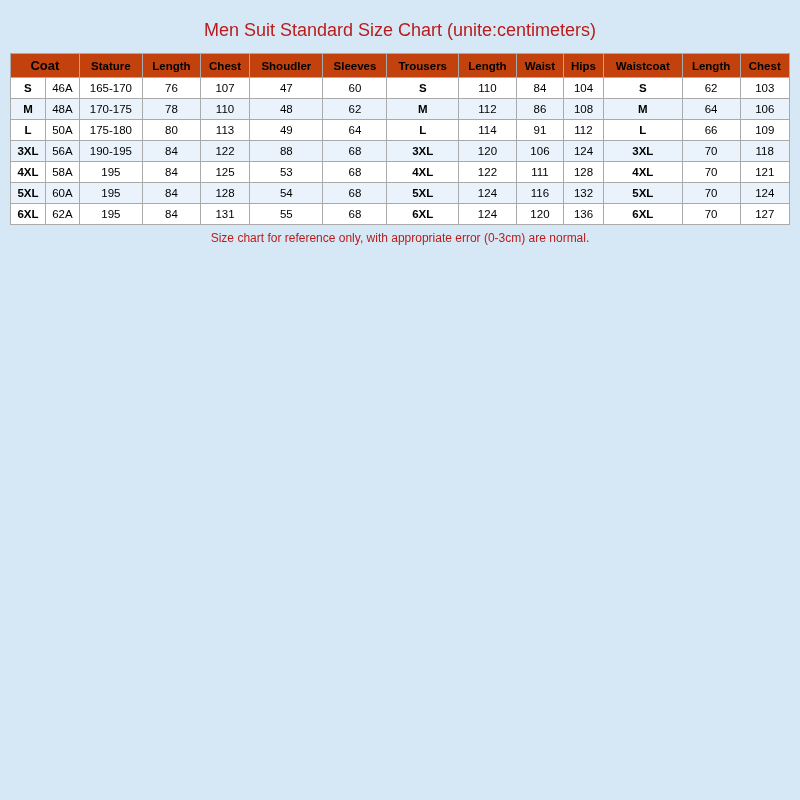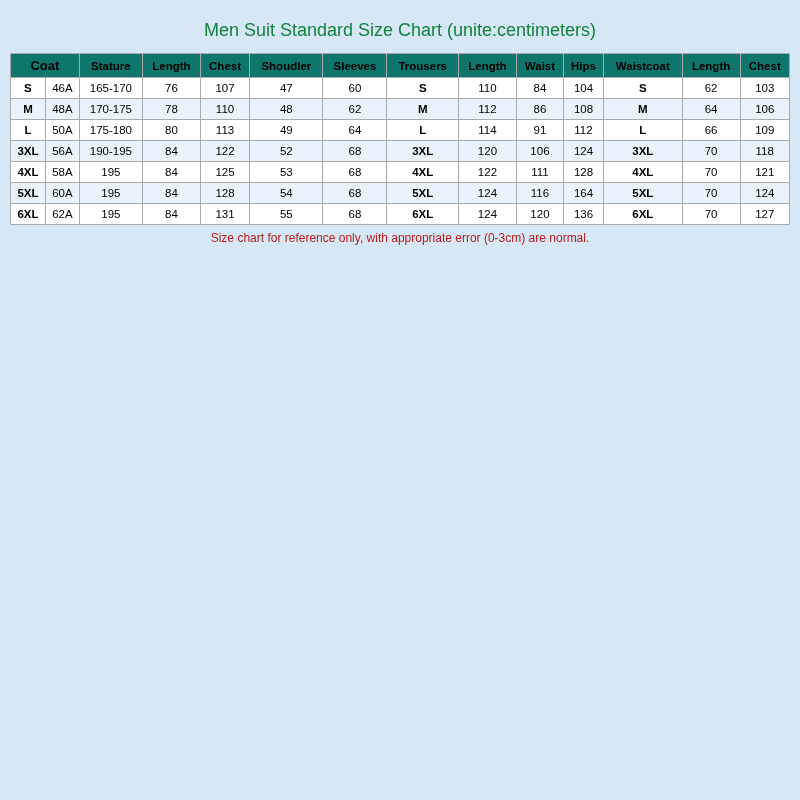--- a/index.html
+++ b/index.html
@@ -13,39 +13,39 @@
       flex-direction: column;
       align-items: center;
       justify-content: flex-start;
       padding: 10px;
     }
     .page-title {
       font-size: 18px;
       font-weight: normal;
       text-align: center;
       margin: 10px 0 12px 0;
-      color: #15803d;
+      color: #b91c1c;
     }
     .table-wrapper {
       width: 780px;
     }
     table {
       width: 100%;
       border-collapse: collapse;
       background: #fff;
     }
     th, td {
       border: 1px solid #aaa;
       text-align: center;
       padding: 4px 2px;
       font-size: 11.5px;
       color: #000;
     }
     .header-row th {
-      background: #0f766e;
+      background: #c2410c;
       font-weight: bold;
     }
     .section-header {
       background: #d6e8f5;
       font-weight: bold;
       font-size: 13px;
     }
     .trousers-header, .waistcoat-header {
       font-weight: bold;
       margin-top: 47px;
@@ -135,21 +135,21 @@
           <td style="font-weight: bold;">L</td>
           <td>66</td>
           <td>109</td>
         </tr>
         <tr>
           <td style="font-weight: bold;">3XL</td>
           <td>56A</td>
           <td>190-195</td>
           <td>84</td>
           <td>122</td>
-          <td>52</td>
+          <td>88</td>
           <td>68</td>
           <td style="font-weight: bold;">3XL</td>
           <td>120</td>
           <td>106</td>
           <td>124</td>
           <td style="font-weight: bold;">3XL</td>
           <td>70</td>
           <td>118</td>
         </tr>
         <tr>
@@ -172,21 +172,21 @@
           <td style="font-weight: bold;">5XL</td>
           <td>60A</td>
           <td>195</td>
           <td>84</td>
           <td>128</td>
           <td>54</td>
           <td>68</td>
           <td style="font-weight: bold;">5XL</td>
           <td>124</td>
           <td>116</td>
-          <td>164</td>
+          <td>132</td>
           <td style="font-weight: bold;">5XL</td>
           <td>70</td>
           <td>124</td>
         </tr>
         <tr>
           <td style="font-weight: bold;">6XL</td>
           <td>62A</td>
           <td>195</td>
           <td>84</td>
           <td>131</td>

